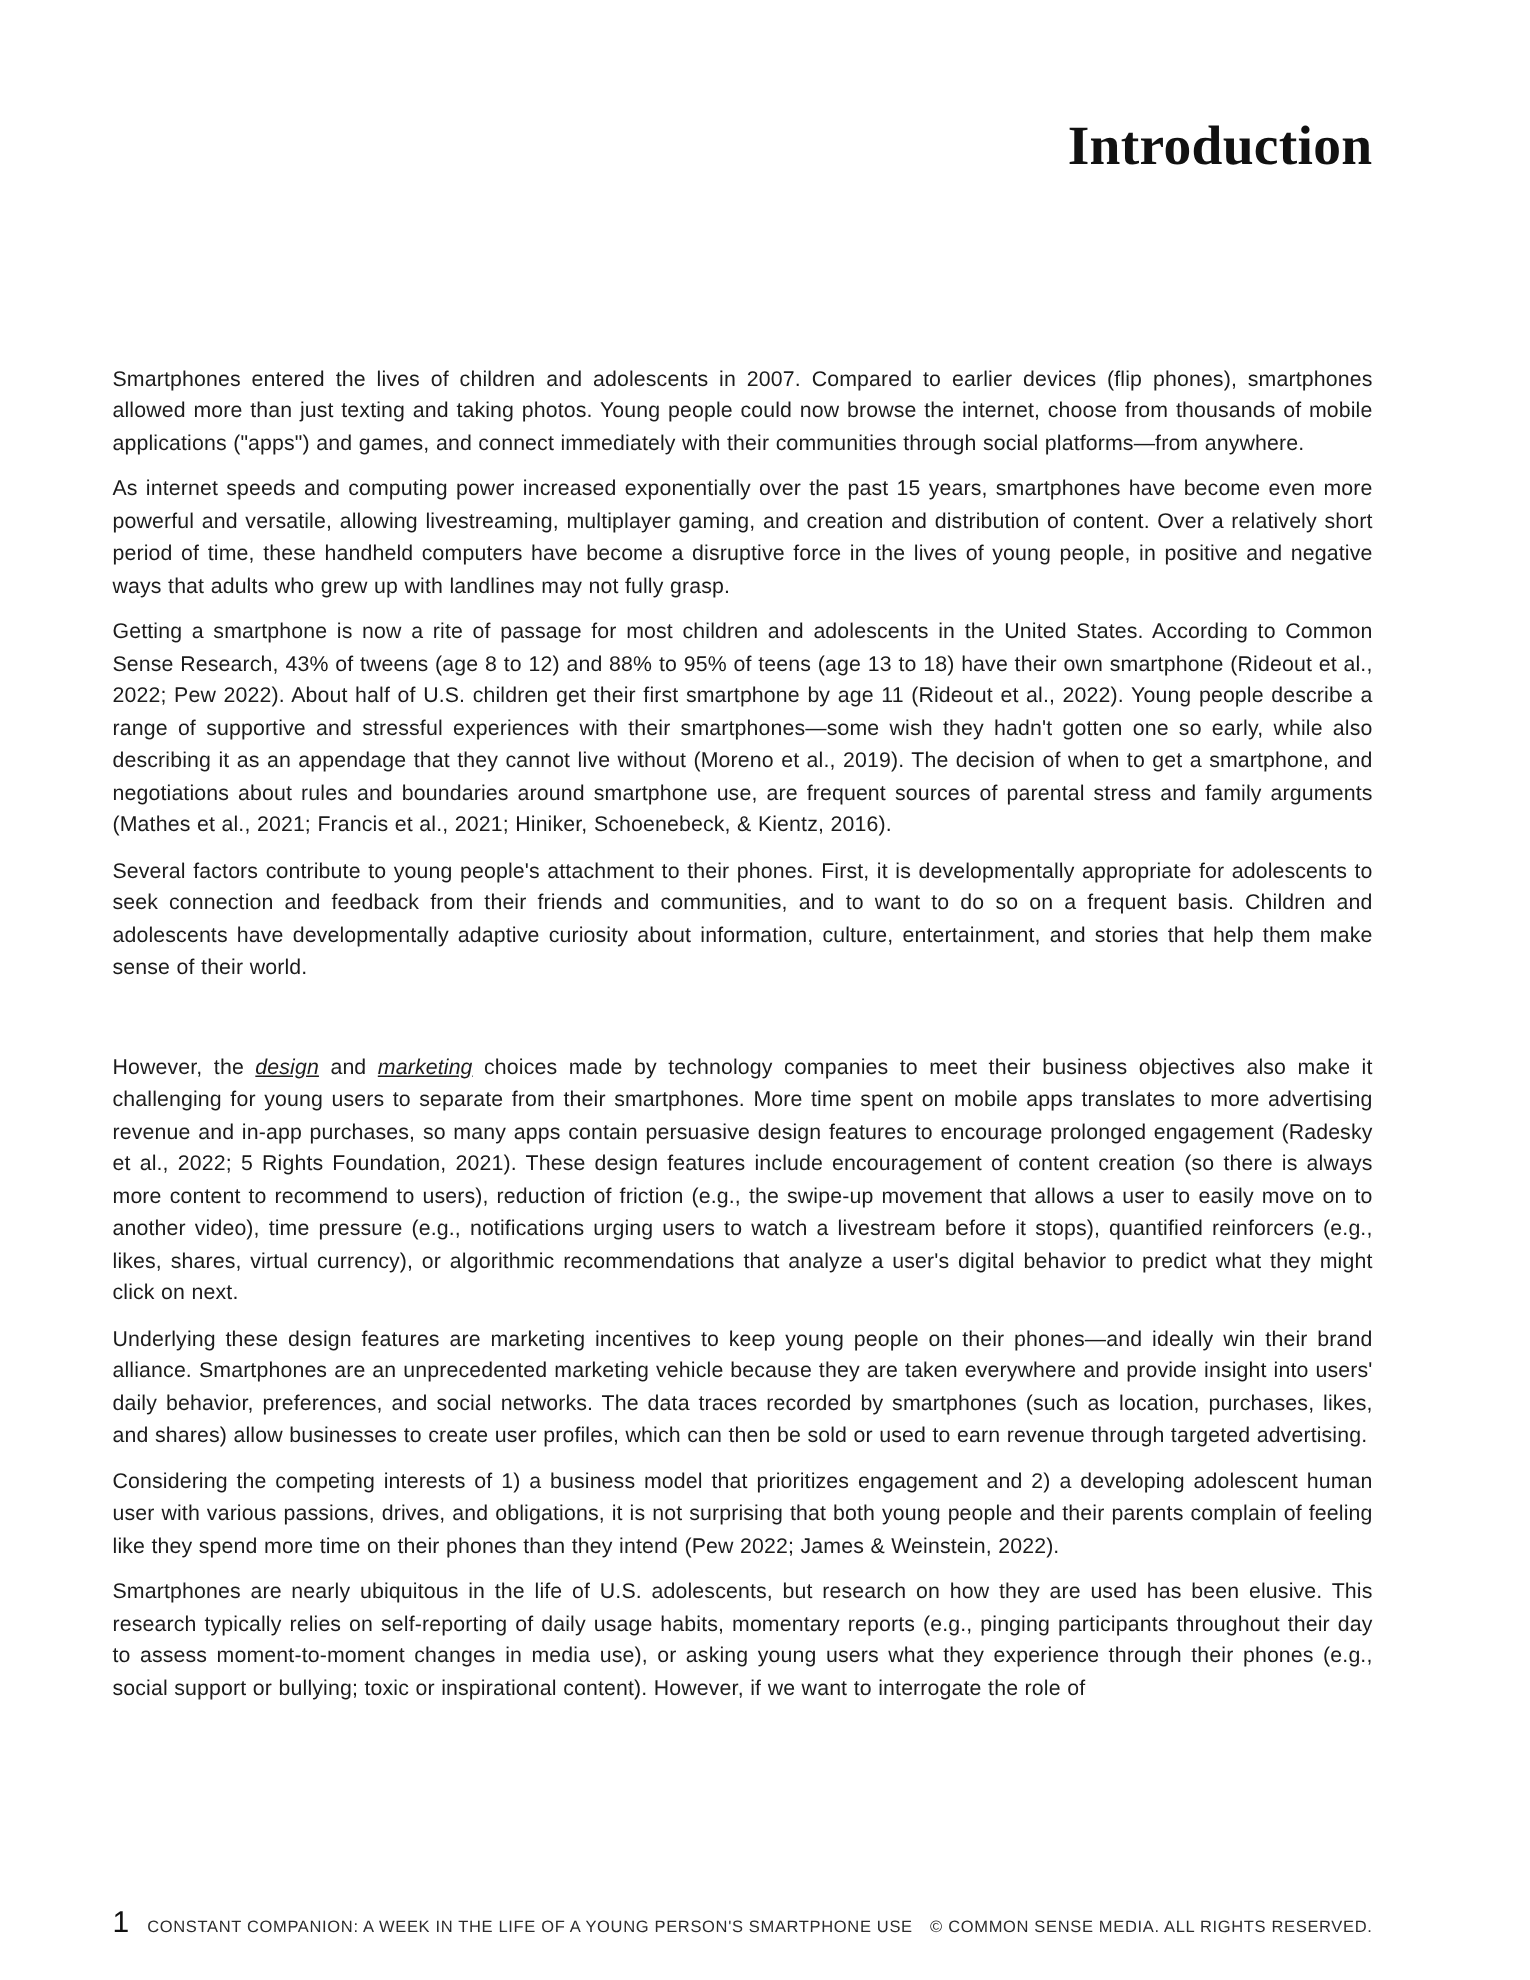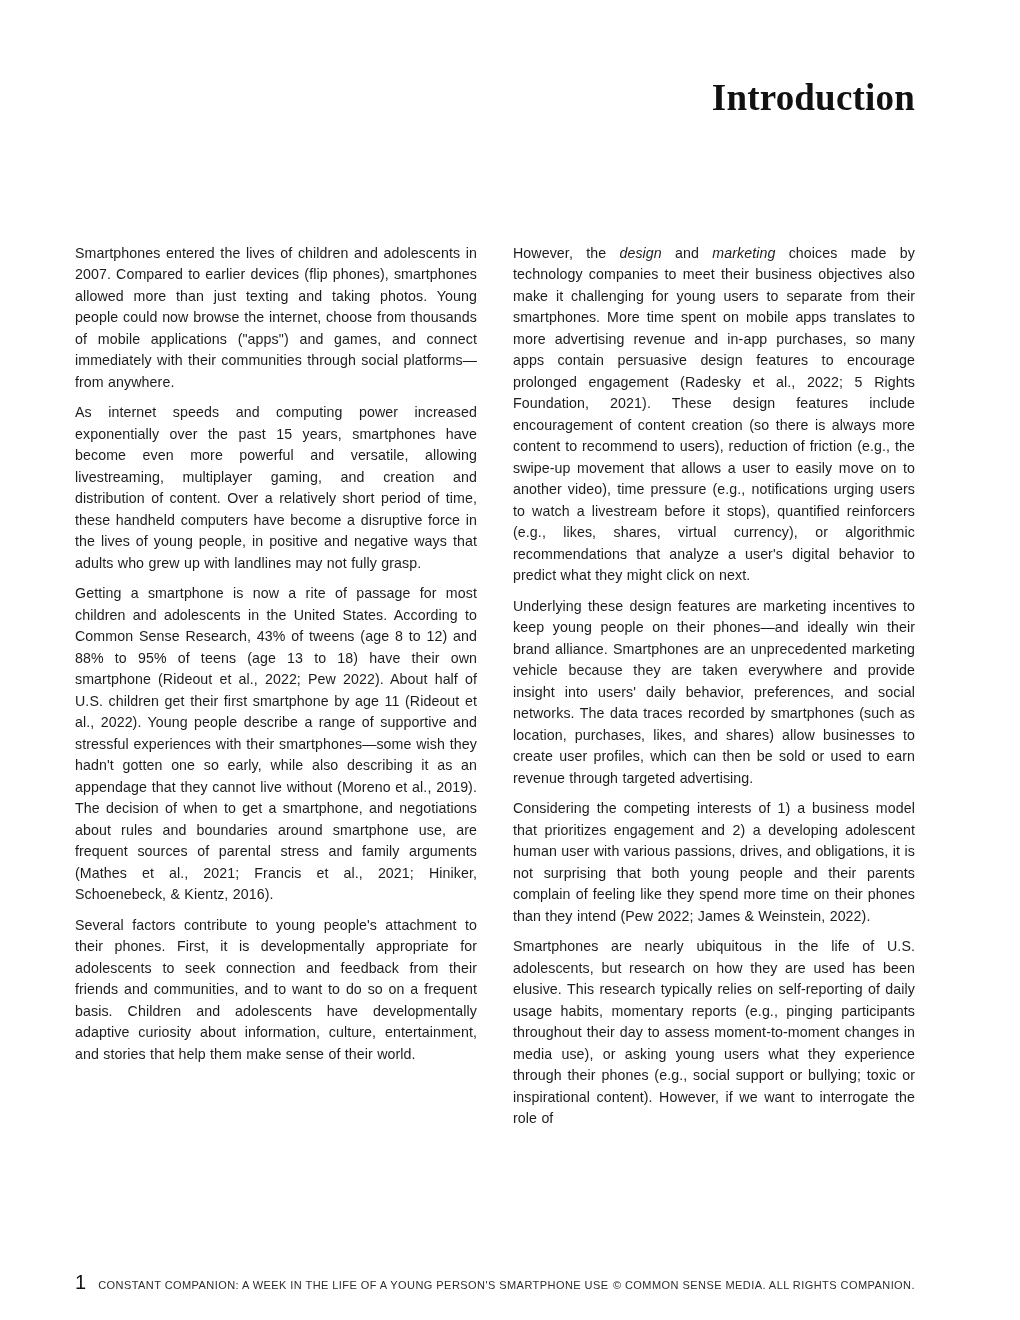--- a/index.html
+++ b/index.html
@@ -25,38 +25,40 @@
     font-weight: 700;
     font-size: 37px;
     line-height: 1.1;
     text-align: right;
     color: #111111;
     letter-spacing: 0.2px;
   }
   .columns {
     display: flex;
     gap: 36px;
+    flex-direction: column;
   }
   .column {
     flex: 1 1 0;
     min-width: 0;
   }
   .para {
     margin: 0 0 9px 0;
     font-size: 14.2px;
     line-height: 21.5px;
     text-align: justify;
     hyphens: auto;
     -webkit-hyphens: auto;
     word-spacing: 0.02em;
     letter-spacing: 0.1px;
     color: #1c1c1c;
   }
   .em {
     font-style: italic;
+    text-decoration: underline;
   }
   .footer {
     position: absolute;
     left: 75px;
     right: 105px;
     bottom: 26px;
     display: flex;
     justify-content: space-between;
     align-items: baseline;
   }
@@ -95,15 +97,15 @@
         <p class="para"><span>Considering the competing interests of 1) a business model that prioritizes engagement and 2) a developing adolescent human user with various passions, drives, and obligations, it is not surprising that both young people and their parents complain of feeling like they spend more time on their phones than they intend (Pew 2022; James &amp; Weinstein, 2022).</span></p>
         <p class="para"><span>Smartphones are nearly ubiquitous in the life of U.S. adolescents, but research on how they are used has been elusive. This research typically relies on self-reporting of daily usage habits, momentary reports (e.g., pinging participants throughout their day to assess moment-to-moment changes in media use), or asking young users what they experience through their phones (e.g., social support or bullying; toxic or inspirational content). However, if we want to interrogate the role of</span></p>
       </div>
   </div>
 
   <div class="footer">
     <div class="footer-left">
       <span class="page-num">1</span>
       <span class="footer-text">CONSTANT COMPANION: A WEEK IN THE LIFE OF A YOUNG PERSON'S SMARTPHONE USE</span>
     </div>
-    <div class="footer-text">© COMMON SENSE MEDIA. ALL RIGHTS COMPANION.</div>
+    <div class="footer-text">© COMMON SENSE MEDIA. ALL RIGHTS RESERVED.</div>
   </div>
 </div>
 
 </body></html>

